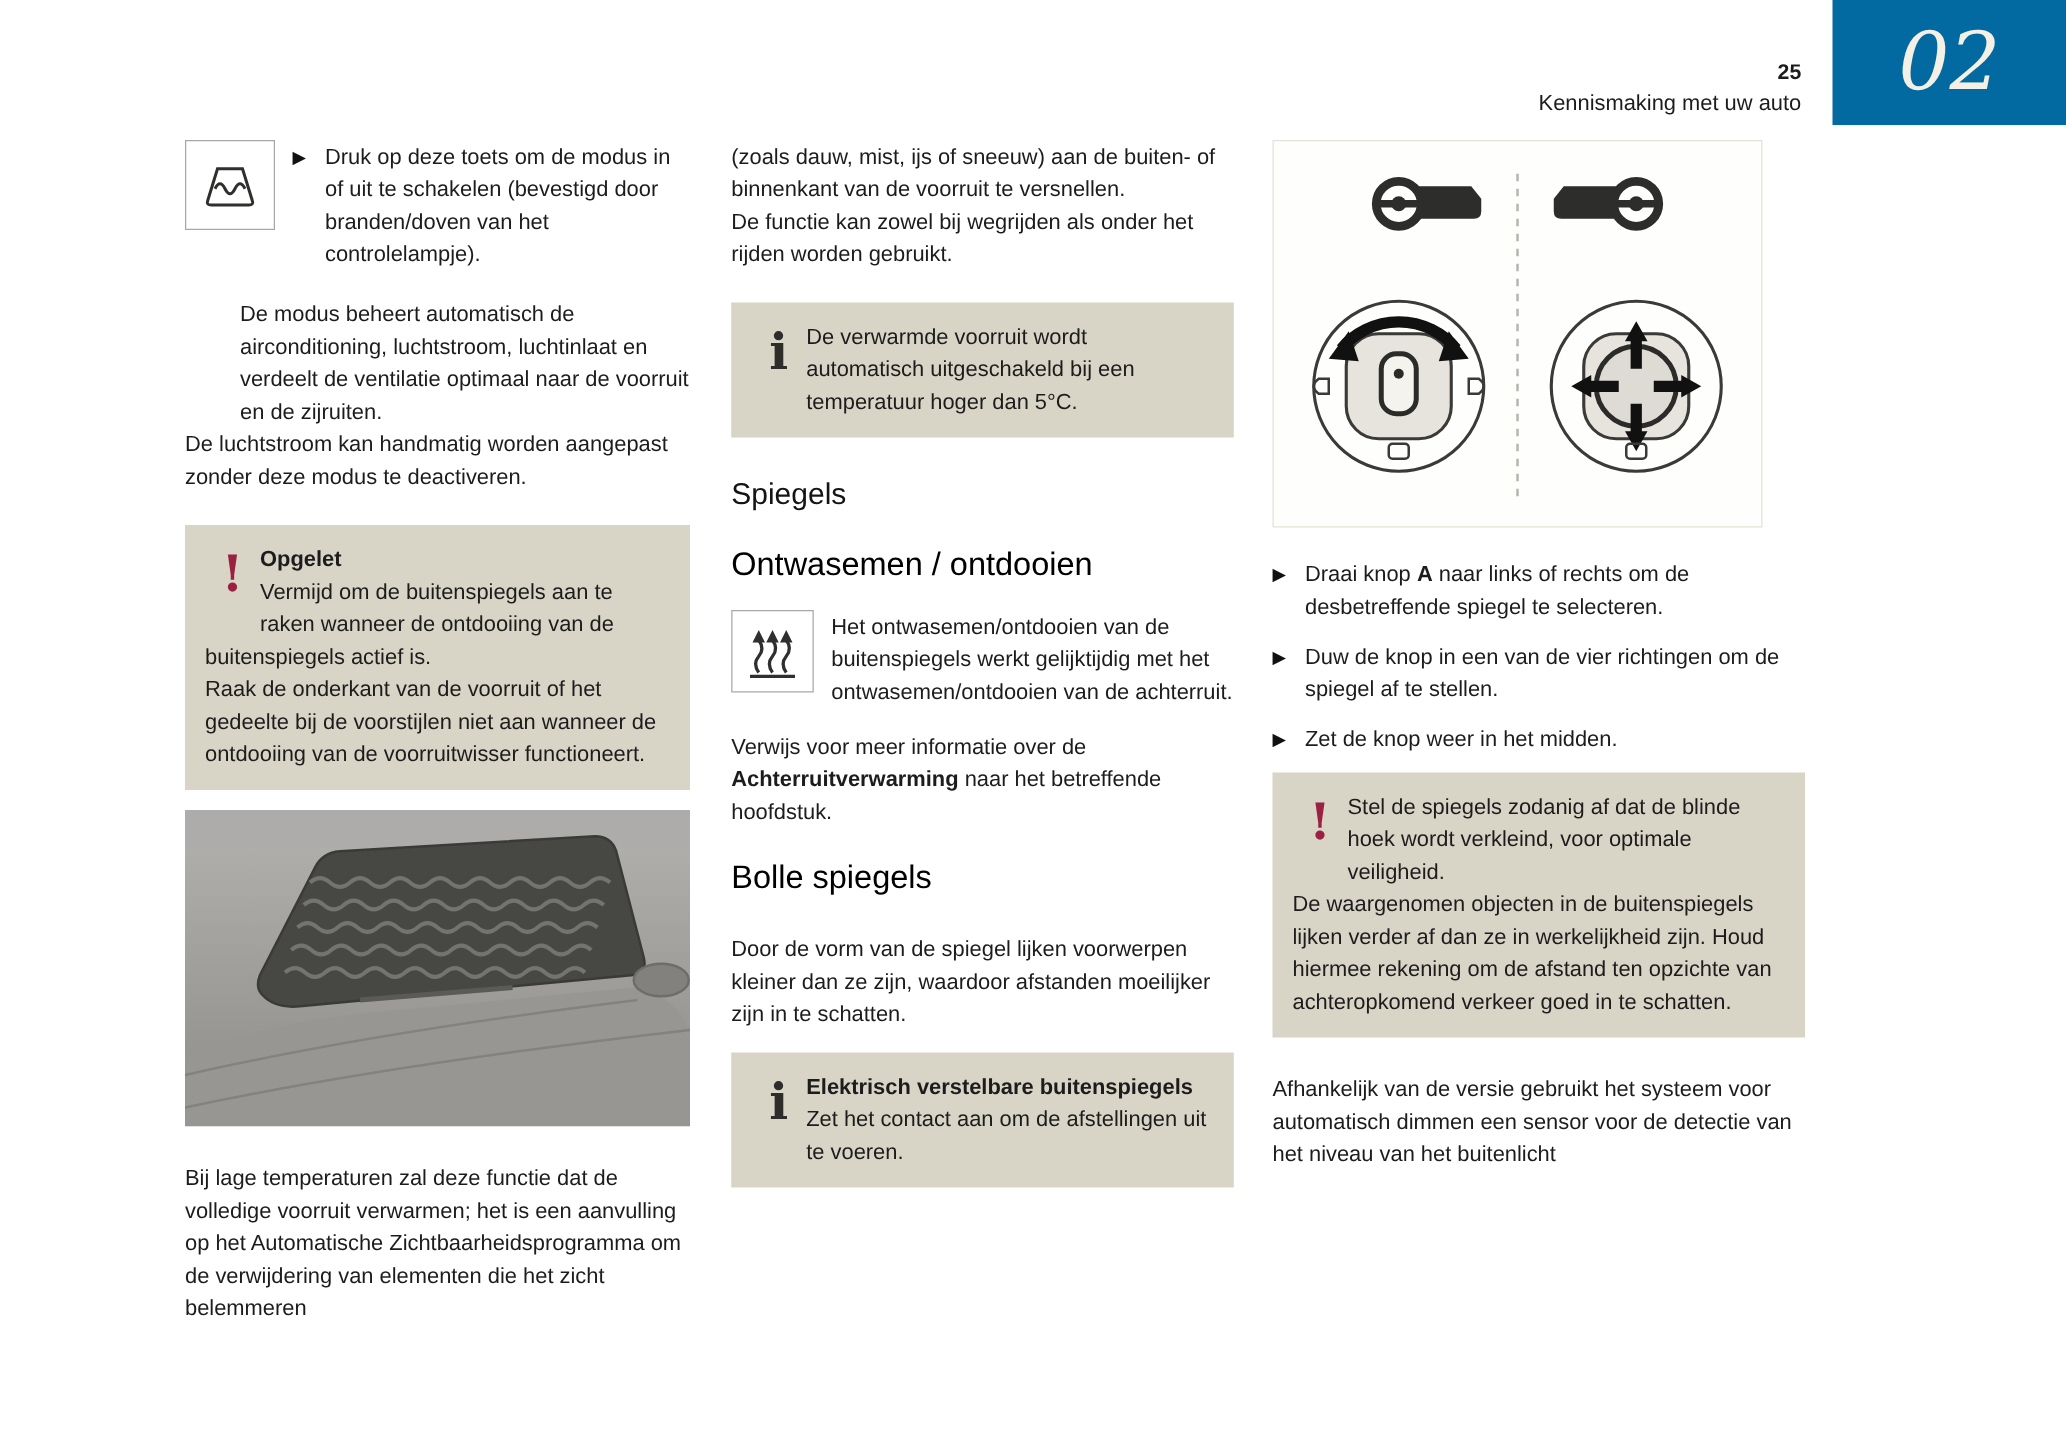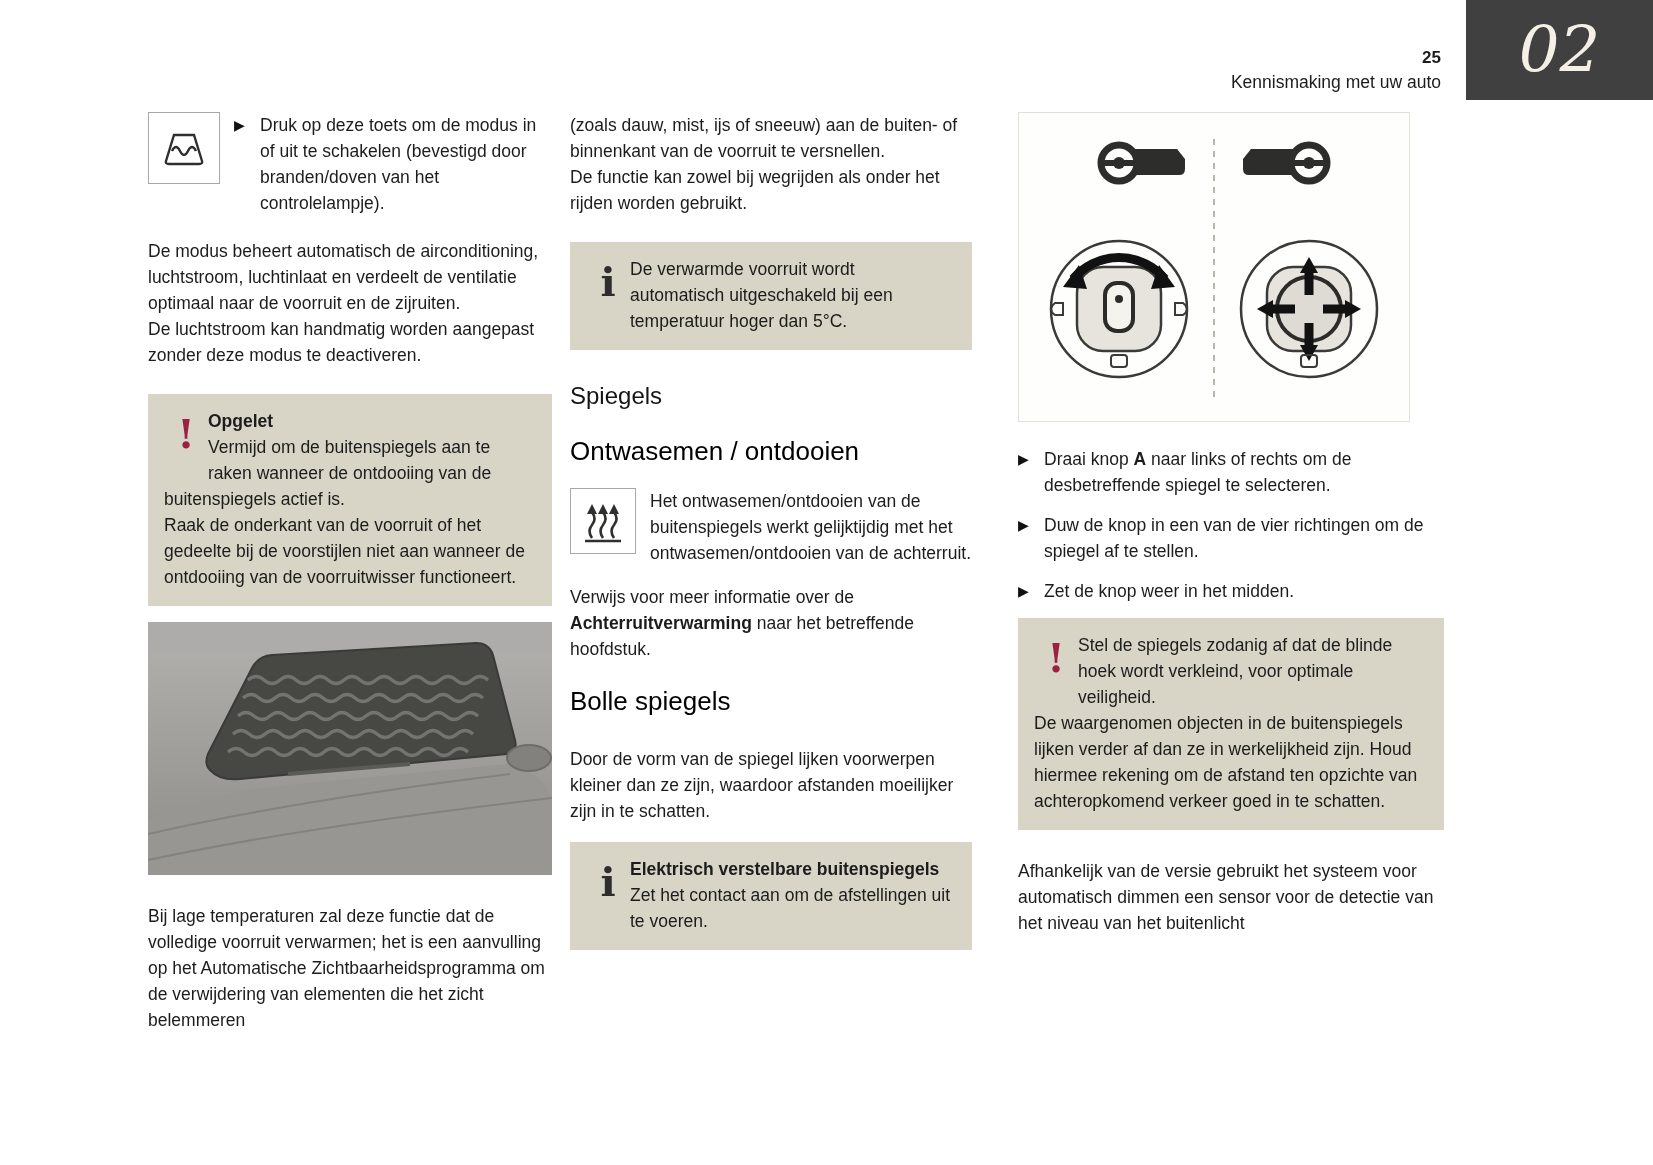--- a/index.html
+++ b/index.html
@@ -2,33 +2,33 @@
 <html><head>
 <meta charset="utf-8">
 <style>
   html,body{margin:0;padding:0;background:#ffffff;}
   body{font-family:"Liberation Sans",sans-serif;color:#1c1c1c;}
   .page{position:relative;width:1653px;height:1106px;background:#fff;overflow:hidden;}
 
   
   .hdr-pagenum{position:absolute;top:48px;right:212px;font-size:17px;font-weight:bold;}
   .hdr-chapter{position:absolute;top:72px;right:212px;font-size:17.5px;}
-  .chapter-tab{position:absolute;top:0;right:0;width:187px;height:100px;background:#404040;
+  .chapter-tab{position:absolute;top:0;right:0;width:187px;height:100px;background:#0369a1;
     display:flex;align-items:center;justify-content:center;}
   .chapter-tab span{font-family:"DejaVu Serif",serif;font-style:italic;font-size:64px;color:#f4f0e6;line-height:1;}
 
   
   section{position:absolute;top:112px;}
   #col1{left:148px;width:404px;}
-  #col2{left:570px;width:402px;}
+  #col2{left:585px;width:402px;}
   #col3{left:1018px;width:426px;}
 
   p{margin:0;}
   .para{font-size:17.5px;line-height:26px;}
-  .mt22{margin-top:22px;} .mt12{margin-top:28px;} .mt18{margin-top:18px;}
+  .mt22{margin-top:22px;margin-left:44px;} .mt12{margin-top:28px;} .mt18{margin-top:18px;}
   .b{font-weight:bold;}
 
   h1{font-size:24px;font-weight:400;margin:26px 0 0 0;line-height:40px;color:#141414;}
   h2{font-size:26px;font-weight:400;margin:18px 0 0 0;line-height:34px;color:#000000;}
 
   
   .iconrow{display:flex;gap:14px;align-items:flex-start;}
   .icon-box{flex:0 0 72px;width:72px;height:72px;border:1.5px solid #a8a8a6;box-sizing:border-box;
     display:flex;align-items:center;justify-content:center;background:#fff;}
   .icon-box.small{flex:0 0 66px;width:66px;height:66px;}

